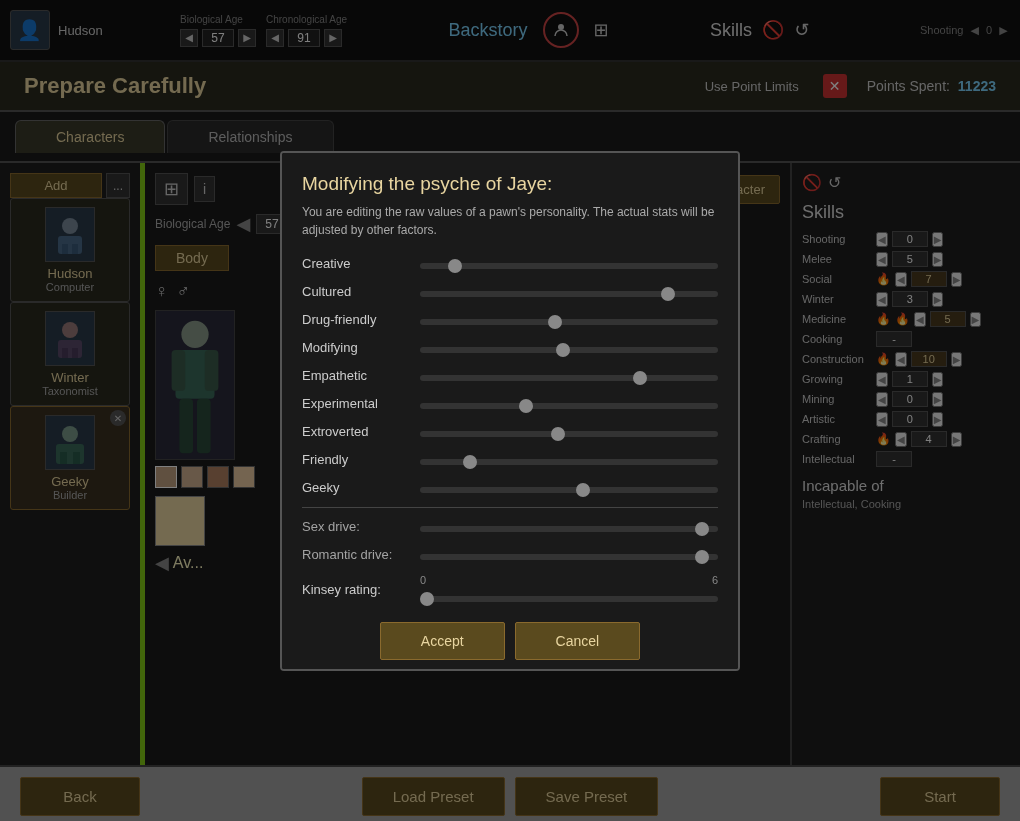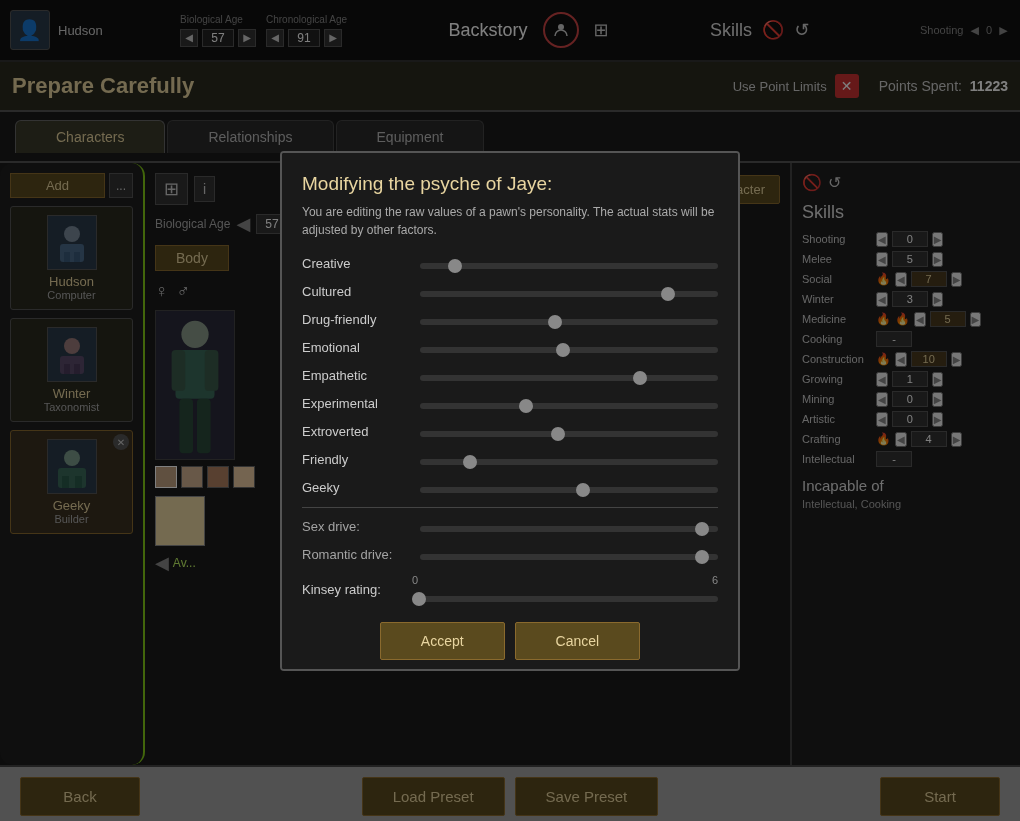--- a/index.html
+++ b/index.html
@@ -77,21 +77,21 @@
     }
     .center-section {
       flex: 1;
       display: flex;
       align-items: center;
       justify-content: center;
       gap: 15px;
     }
     .backstory-label {
       font-size: 18px;
-      color: #ffffff;
+      color: #7dd3fc;
     }
     .circle-btn {
       width: 36px;
       height: 36px;
       border-radius: 50%;
       background: transparent;
       border: 2px solid #c44;
       color: #ccc;
       cursor: pointer;
       display: flex; align-items: center; justify-content: center;
@@ -114,39 +114,39 @@
       font-size: 18px;
       color: #ddd;
     }
 
     
     .header {
       background: #2a2a1e;
       height: 50px;
       display: flex;
       align-items: center;
-      padding: 0 12px;
+      padding: 0 24px;
       border-bottom: 2px solid #555;
       gap: 20px;
     }
     .header-title {
       font-size: 22px;
       color: #e8d5a0;
       font-weight: bold;
     }
     .header-right {
       margin-left: auto;
       display: flex;
       align-items: center;
       gap: 20px;
     }
     .use-point-limits {
       display: flex;
       align-items: center;
-      gap: 8px;
+      gap: 24px;
       font-size: 13px;
       color: #ccc;
     }
     .x-btn {
       width: 24px; height: 24px;
       background: #c33;
       border: none;
       border-radius: 3px;
       color: #fff;
       font-size: 14px;
@@ -186,27 +186,26 @@
       display: flex;
       background: #1a1a1a;
       border-top: 2px solid #555;
       height: calc(821px - 62px - 50px - 45px - 60px);
     }
 
     
     .sidebar {
       width: 145px;
       background: #1e1e1e;
-      border-right: 2px solid #84cc16;
+      border-right: 5px solid #84cc16;
       padding: 10px;
       display: flex;
       flex-direction: column;
-      gap: 8px;
+      gap: 0;
       overflow-y: auto;
-      border-radius: 13px;
     }
     .sidebar-add-row {
       display: flex;
       gap: 4px;
     }
     .add-btn {
       background: #5a4a1e;
       border: 1px solid #8a6a2e;
       color: #e8d5a0;
       padding: 4px 12px;
@@ -465,20 +464,21 @@
       margin-bottom: 10px;
     }
     .drive-label {
       width: 110px;
       font-size: 13px;
       color: #a3a3a3;
     }
     .kinsey-row {
       display: flex;
       align-items: center;
+      gap: 8px;
       margin-bottom: 16px;
     }
     .kinsey-label {
       width: 110px;
       font-size: 13px;
       color: #ccc;
     }
     .kinsey-container {
       flex: 1;
       position: relative;
@@ -554,29 +554,28 @@
 
 <div class="header">
   <span class="header-title">Prepare Carefully</span>
   <div class="header-right">
     <div class="use-point-limits">
       <span>Use Point Limits</span>
       <button class="x-btn">✕</button>
     </div>
     <div class="points-spent">
       <span>Points Spent:</span>
-      <span style="margin-left:4px;font-weight:bold;color:#ffffff">11223</span>
+      <span style="margin-left:4px;font-weight:bold;color:#7dd3fc">11223</span>
     </div>
   </div>
 </div>
 
 <div class="tabs">
   <div class="tab active">Characters</div>
   <div class="tab">Relationships</div>
-  <div class="tab">Equipment</div>
 </div>
 
 <div class="main-content">
 
   <div class="sidebar">
     <div class="sidebar-add-row">
       <button class="add-btn">Add</button>
       <button class="more-btn">...</button>
     </div>
 
@@ -652,21 +651,21 @@
     </div>
     <div class="color-swatches">
       <div class="swatch selected" style="background:#c0a080"></div>
       <div class="swatch" style="background:#d0b090"></div>
       <div class="swatch" style="background:#b08060"></div>
       <div class="swatch" style="background:#e8c8a0"></div>
     </div>
     <div style="margin-top:8px;width:50px;height:50px;background:#e8d5a0;border:1px solid #888"></div>
     <div style="display:flex;align-items:center;gap:4px;margin-top:6px">
       <button class="nav-arrow">◀</button>
-      <span style="font-size:12px;color:#bef264">Av...</span>
+      <span style="font-size:16px;color:#fef9c3">Av...</span>
     </div>
   </div>
 
   <div class="right-panel">
     <div class="right-toolbar">
       <button class="icon-btn-small" style="color:#ccc;font-size:16px">🚫</button>
       <button class="icon-btn-small" style="color:#ccc;font-size:16px">↺</button>
     </div>
     <div class="skills-title">Skills</div>
 
@@ -777,21 +776,21 @@
         <input type="range" class="trait-slider" min="0" max="100" value="85" style="">
       </div>
     </div>
     <div class="trait-row">
       <span class="trait-label">Drug-friendly</span>
       <div class="trait-slider-container">
         <input type="range" class="trait-slider" min="0" max="100" value="45" style="">
       </div>
     </div>
     <div class="trait-row">
-      <span class="trait-label">Emotional</span>
+      <span class="trait-label">Modifying</span>
       <div class="trait-slider-container">
         <input type="range" class="trait-slider" min="0" max="100" value="48" style="">
       </div>
     </div>
     <div class="trait-row">
       <span class="trait-label">Empathetic</span>
       <div class="trait-slider-container">
         <input type="range" class="trait-slider" min="0" max="100" value="75" style="">
       </div>
     </div>

